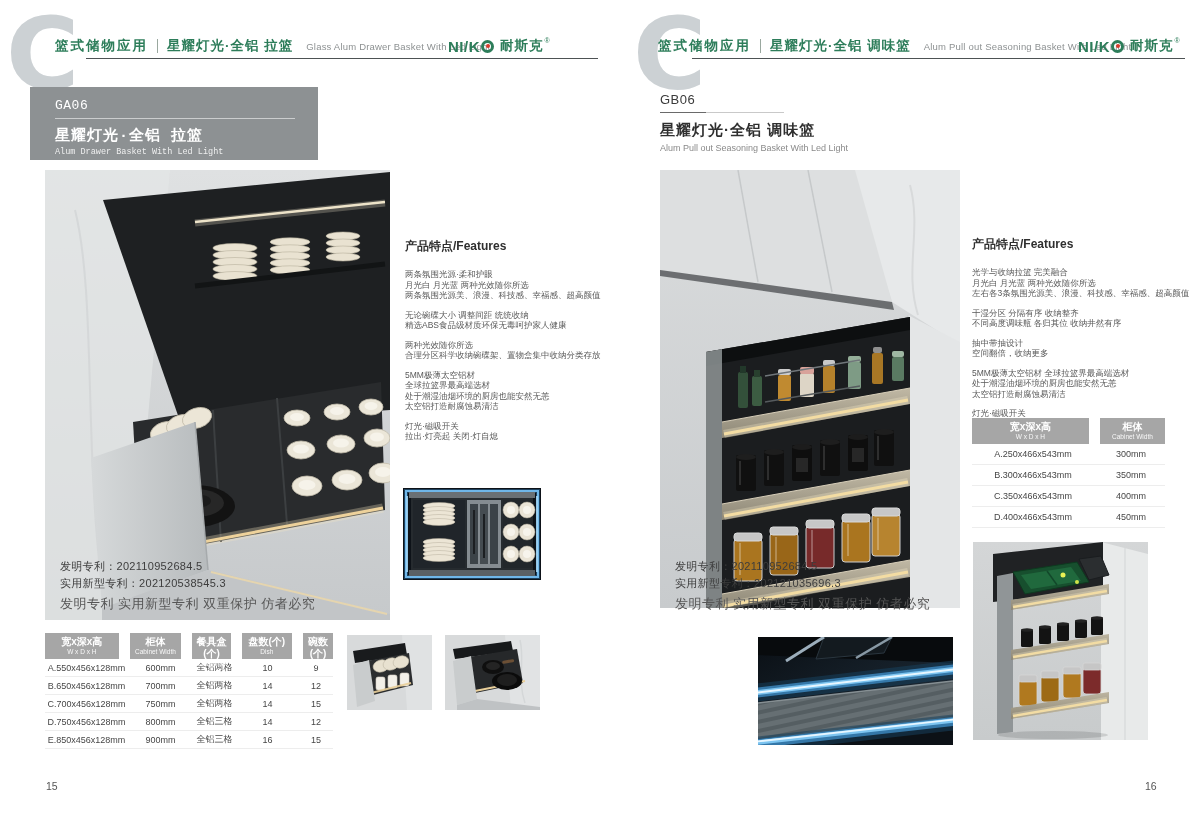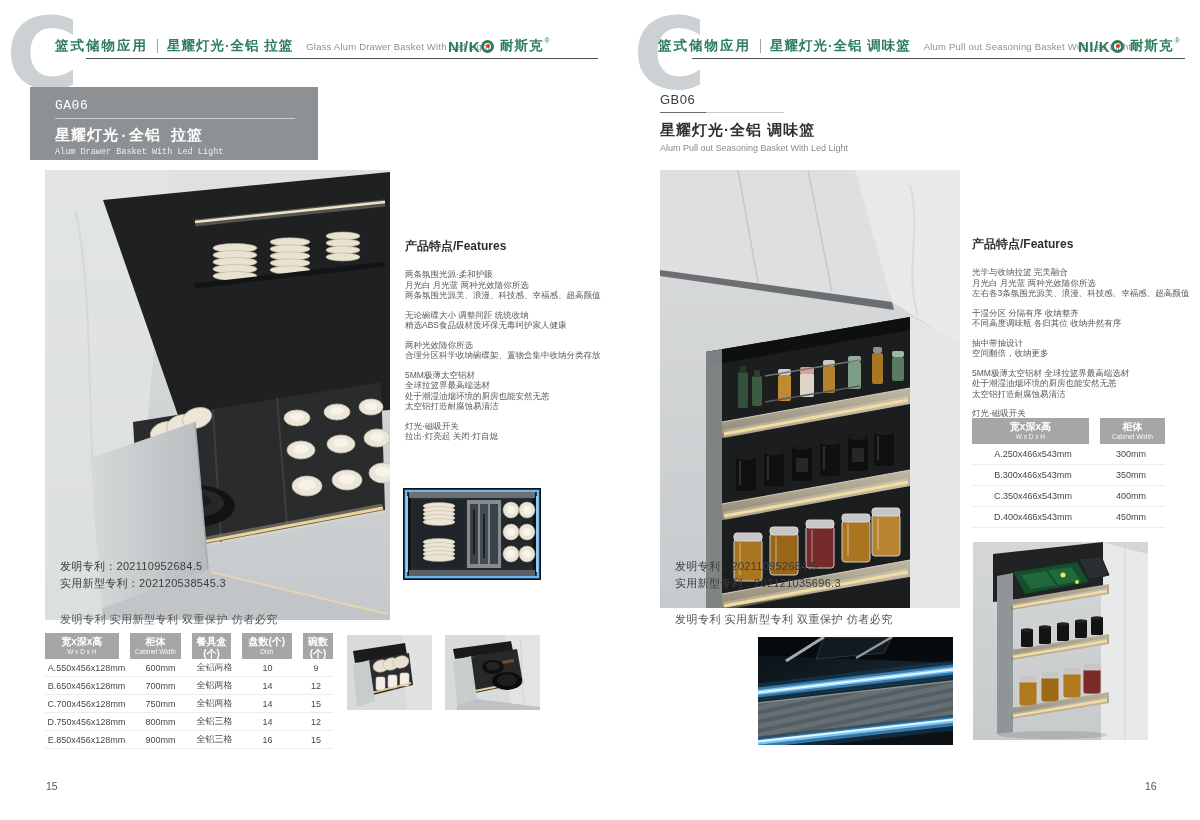--- a/index.html
+++ b/index.html
@@ -39,21 +39,21 @@
   .mp-name{font-size:15px;font-weight:bold;color:#2f2f2f;letter-spacing:1px;}
   .mp-en{font-size:9px;color:#8a8a8a;margin-top:3px;}
 
   
   .feat-title{font-size:12px;font-weight:bold;color:#2f2f2f;margin-bottom:14px;}
   .feat-group{margin-bottom:9px;}
   .feat-line{font-size:8.5px;line-height:10.5px;color:#5a5a5a;white-space:nowrap;}
 
   
   .patent-l{font-size:11px;color:#3d3d3d;line-height:17px;letter-spacing:.3px;}
-  .patent-s{font-size:11px;color:#565656;margin-top:20px;letter-spacing:.5px;}
+  .patent-s{font-size:13px;color:#565656;margin-top:3px;letter-spacing:.5px;}
 
   
   .tbl-head{display:flex;gap:11px;}
   .th{background:var(--thgray);color:#fff;text-align:center;box-sizing:border-box;padding-top:3px;height:26px;}
   .th-cn{font-size:10px;font-weight:bold;line-height:12px;}
   .th-en{font-size:6.5px;opacity:.92;line-height:8px;}
   .tbl-row{display:flex;gap:3px;align-items:center;border-bottom:1px solid #ededed;}
   .row-l{height:17px;}
   .row-r{height:20px;}
   .td{font-size:9px;color:#464646;text-align:center;}

